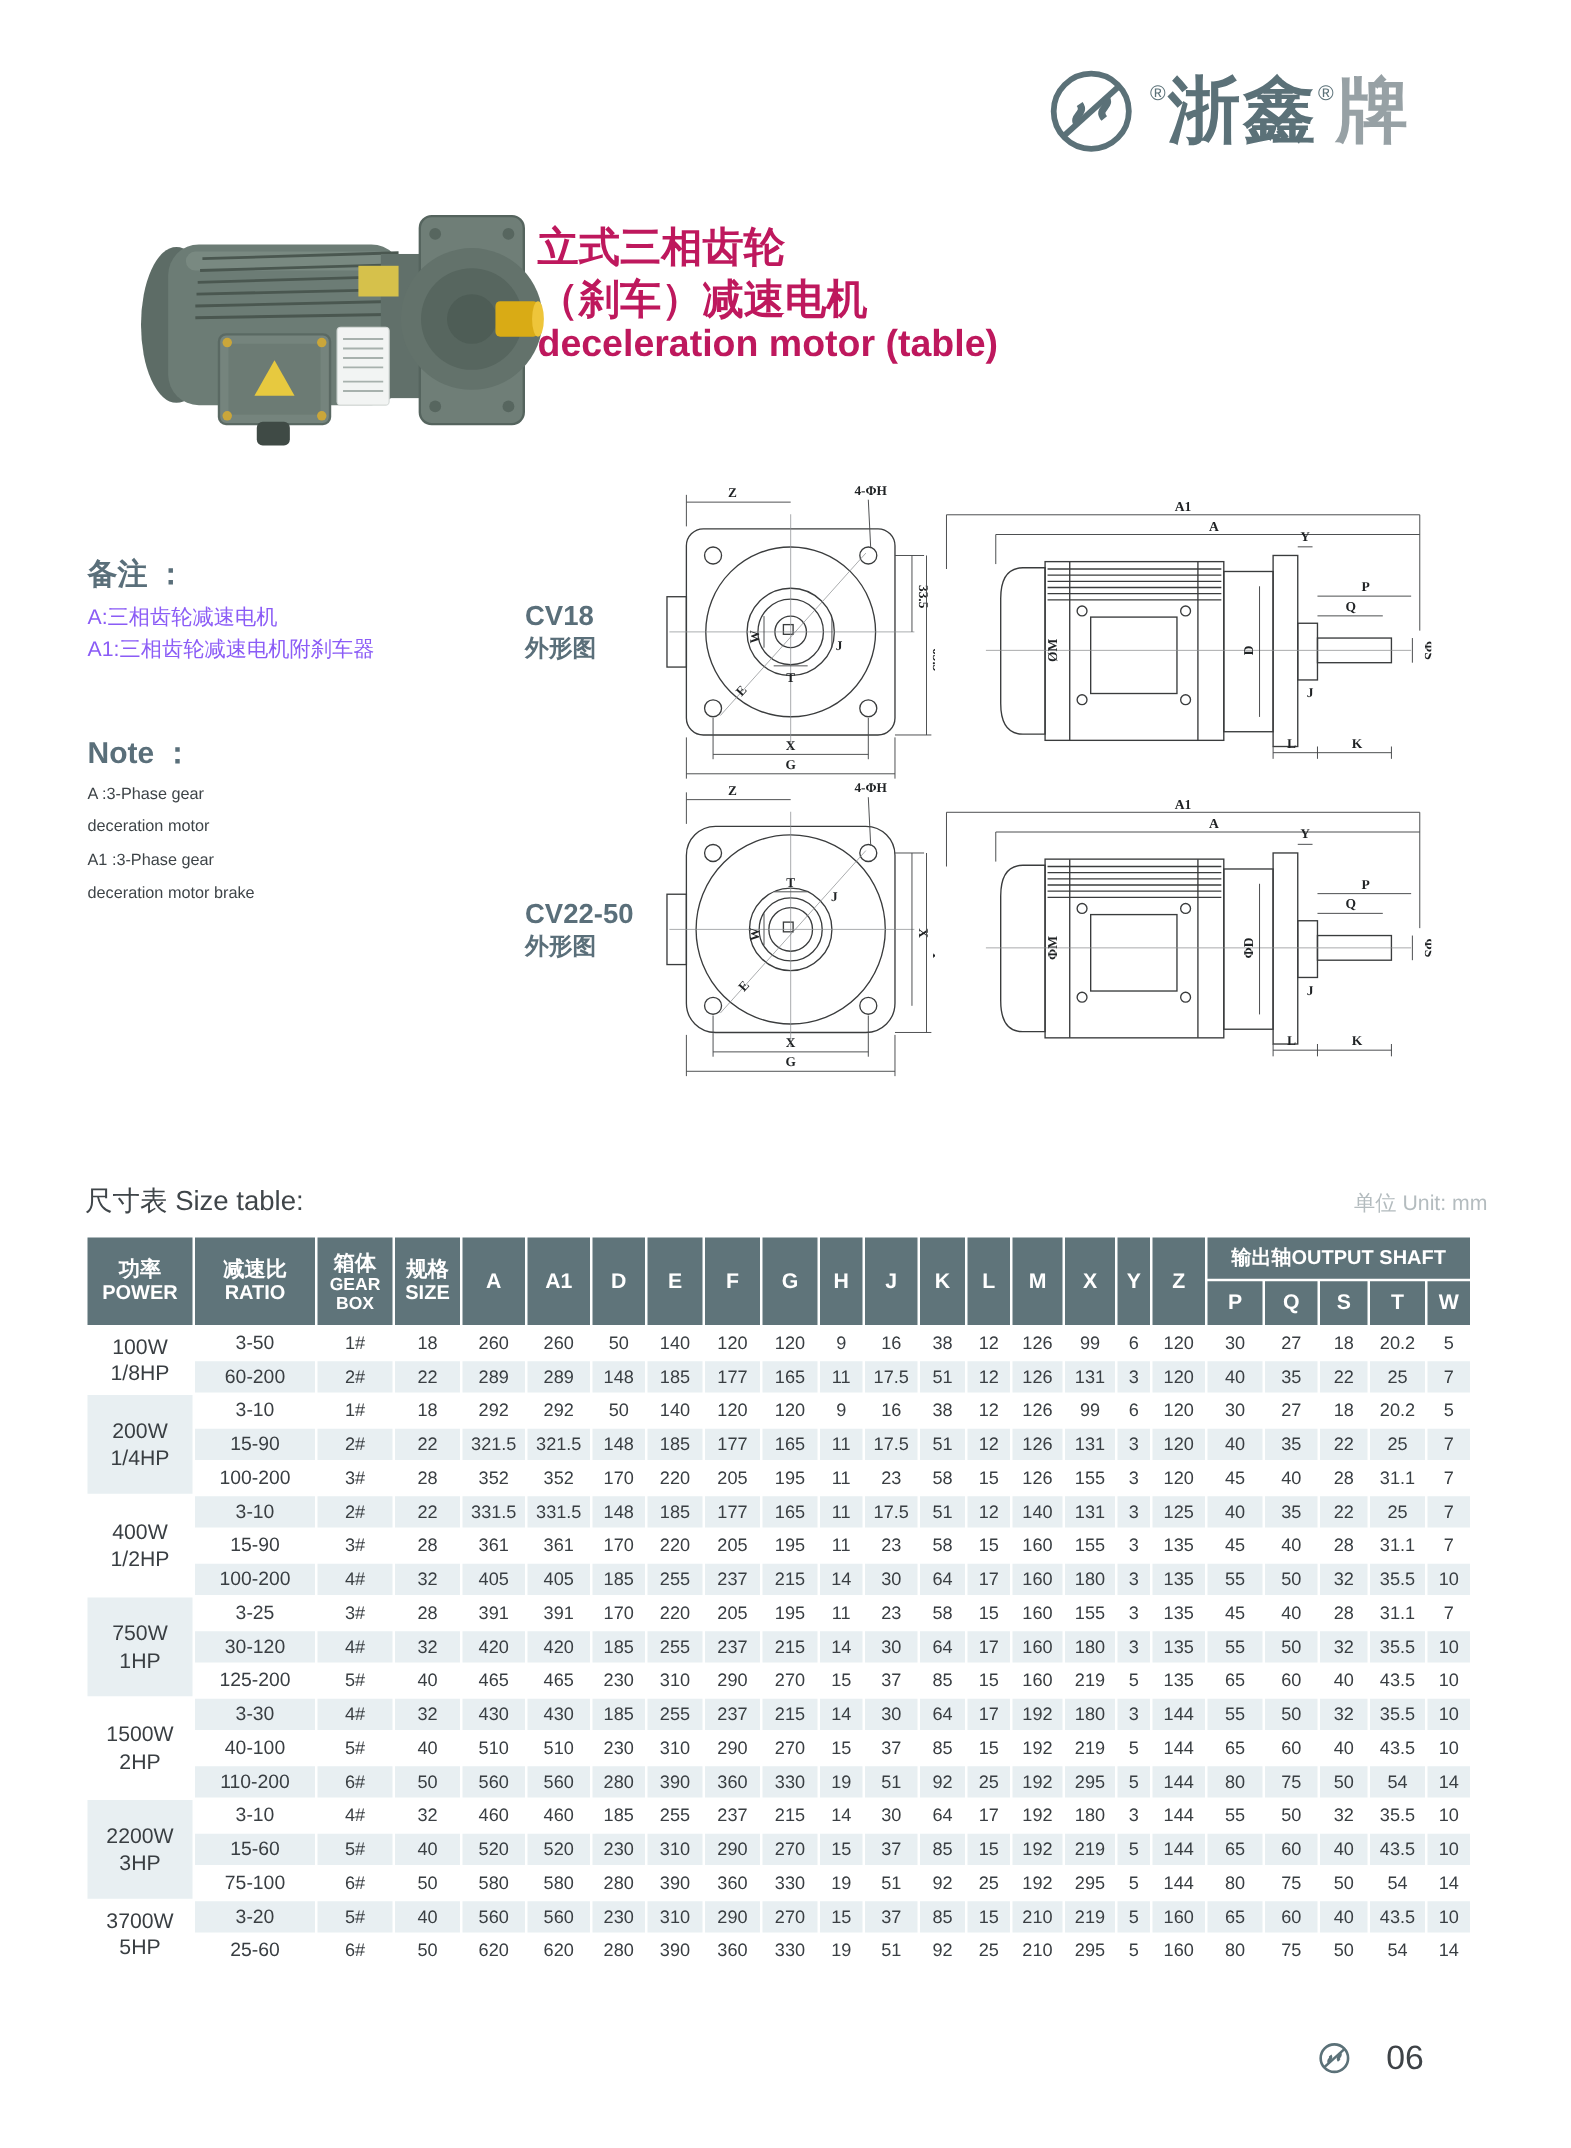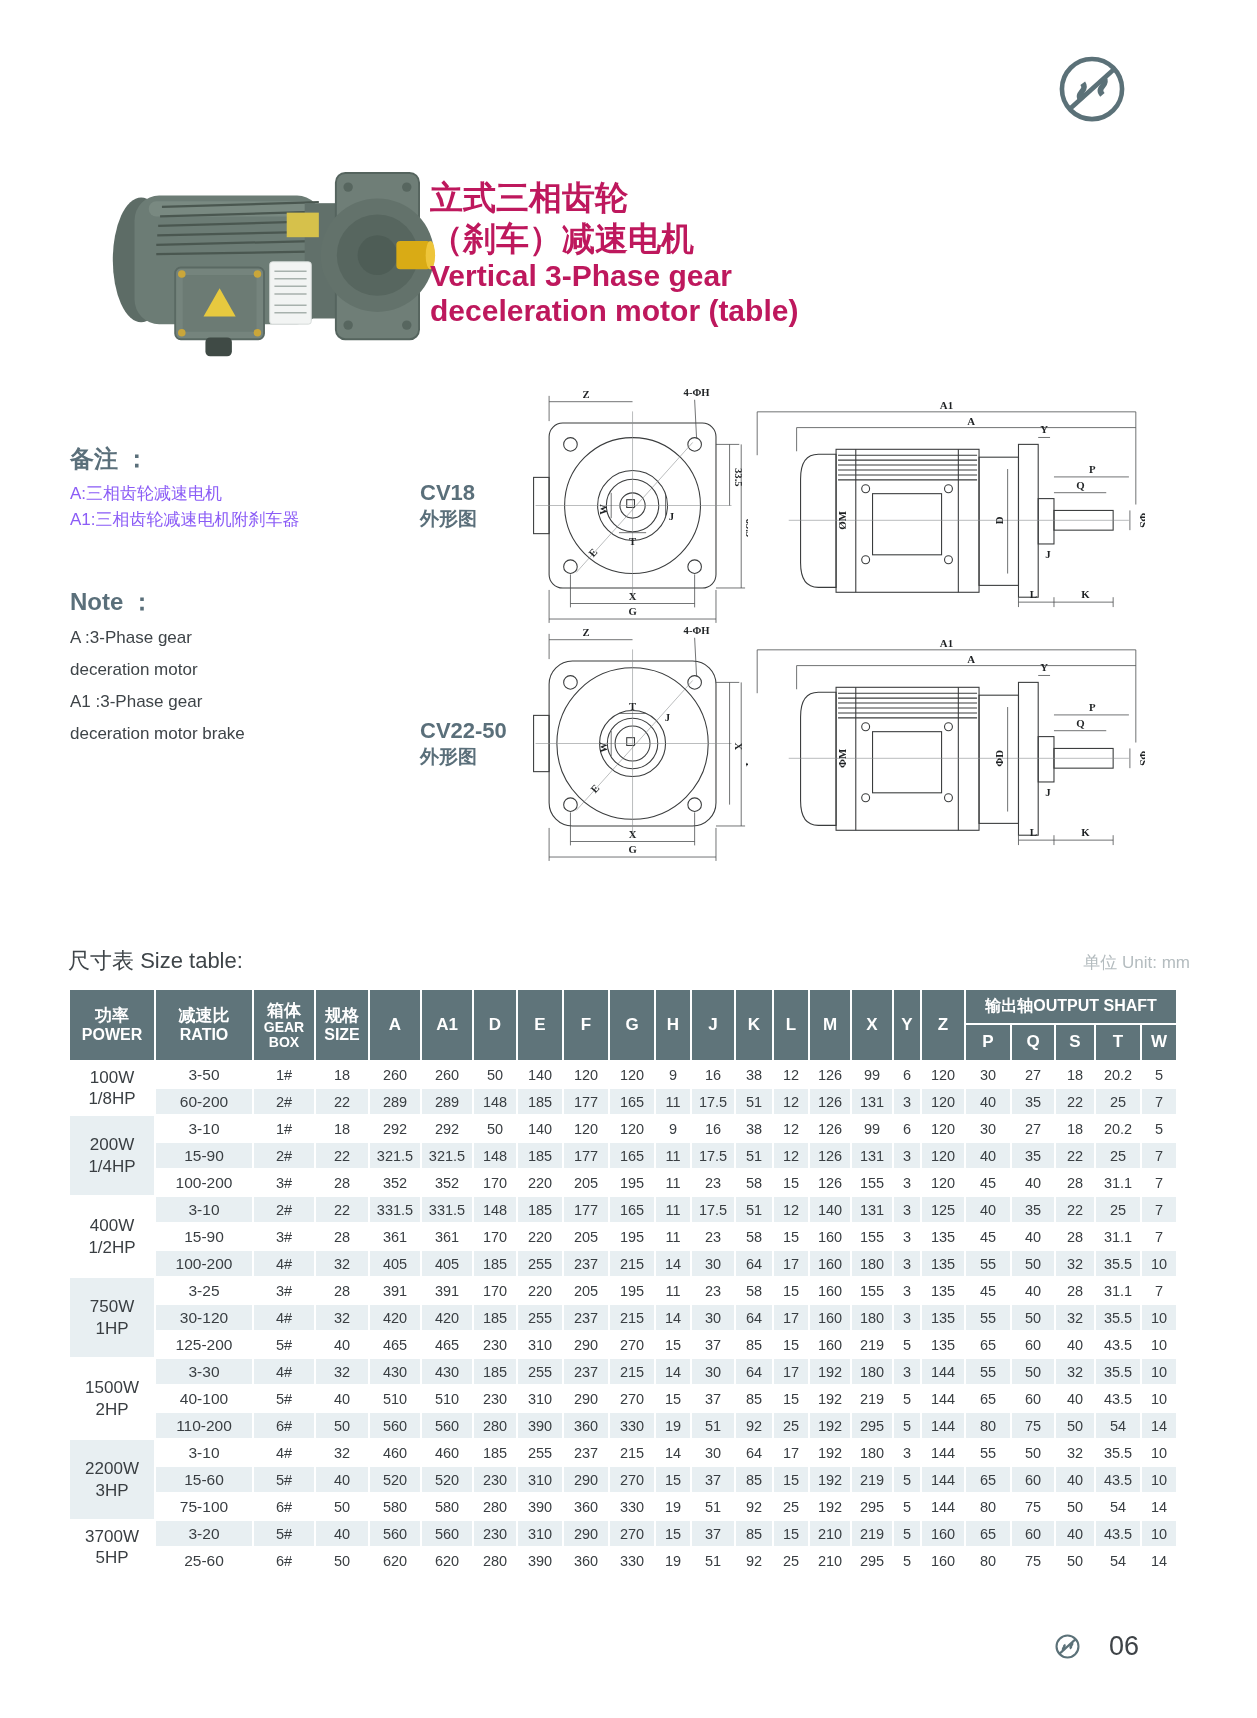--- a/index.html
+++ b/index.html
@@ -21,21 +21,21 @@
   
   .titleblock { position:absolute; left:430px; top:178px; color:#be185d; }
   .titleblock .zh { font-size:33px; font-weight:bold; line-height:1.23; }
   .titleblock .en { font-size:30px; font-weight:bold; line-height:1.15; }
 
   
   .notes { position:absolute; left:70px; top:443px; width:345px; }
   .notes h3 { font-size:24px; color:#5a6f7a; margin-bottom:6px; }
   .remark-line { font-size:17px; color:#8b5cf6; line-height:1.55; }
   .note-head { margin-top:52px; }
-  .note-line { font-size:17px; color:#3e4448; line-height:1.42; margin-top:8px; }
+  .note-line { font-size:13px; color:#3e4448; line-height:1.42; margin-top:8px; }
 
   
   .diagrams { position:absolute; left:420px; top:380px; width:725px; }
   .diag-row { display:flex; align-items:center; }
   .diag-row + .diag-row { margin-top:-14px; }
   .diag-label { width:100px; color:#5a6f7a; font-weight:bold; }
   .diag-label .model { font-size:22px; }
   .diag-label .type { font-size:19px; }
   .tech { flex:0 0 auto; }
   .tech line, .tech path, .tech rect, .tech circle, .tech polyline { fill:none; stroke:#3a3c3d; stroke-width:1.1; }
@@ -75,20 +75,21 @@
 
 <div class="page">
 
   <div class="brand">
     <svg class="mark" viewBox="0 0 64 64">
       <circle cx="32" cy="32" r="26" stroke-width="4"></circle>
       <line x1="12" y1="50" x2="52" y2="14" stroke-width="4"></line>
       <path d="M23,42 C17,35 29,34 24,27" stroke-width="5"></path>
       <path d="M41,37 C35,30 47,29 42,22" stroke-width="5"></path>
     </svg>
+    <div class="word"><sup>®</sup><span>浙鑫</span><sup>®</sup><span class="pai">牌</span></div>
   </div>
 
   <svg class="photo" viewBox="0 0 365 232">
     <ellipse cx="52" cy="118" rx="30" ry="66" fill="#5d6c66"></ellipse>
     <rect x="45" y="50" width="198" height="136" rx="26" fill="#6c7c75"></rect>
     <rect x="60" y="56" width="172" height="16" rx="8" fill="#7e8d86" opacity="0.75"></rect>
     <g stroke="#4a5750" stroke-width="2.4">
       <line x1="74" y1="62" x2="240" y2="57"></line>
       <line x1="72" y1="72" x2="241" y2="67"></line>
       <line x1="70" y1="82" x2="242" y2="77"></line>
@@ -123,21 +124,20 @@
     <circle cx="95" cy="133" r="4" fill="#caa63a"></circle>
     <circle cx="175" cy="133" r="4" fill="#caa63a"></circle>
     <circle cx="95" cy="195" r="4" fill="#caa63a"></circle>
     <circle cx="175" cy="195" r="4" fill="#caa63a"></circle>
     <rect x="120" y="200" width="28" height="20" rx="5" fill="#3f4a45"></rect>
   </svg>
 
   <div class="titleblock">
     <div class="zh">立式三相齿轮</div>
     <div class="zh">（刹车）减速电机</div>
-    <div class="en">Vertical 3-Phase gear</div>
     <div class="en">deceleration motor (table)</div>
   </div>
 
   <div class="notes">
     <h3>备注 ：</h3>
     <div class="remark-line">A:三相齿轮减速电机</div>
     <div class="remark-line">A1:三相齿轮减速电机附刹车器</div>
     <h3 class="note-head">Note ：</h3>
     <div class="note-line">A :3-Phase gear</div>
     <div class="note-line">deceration motor</div>

